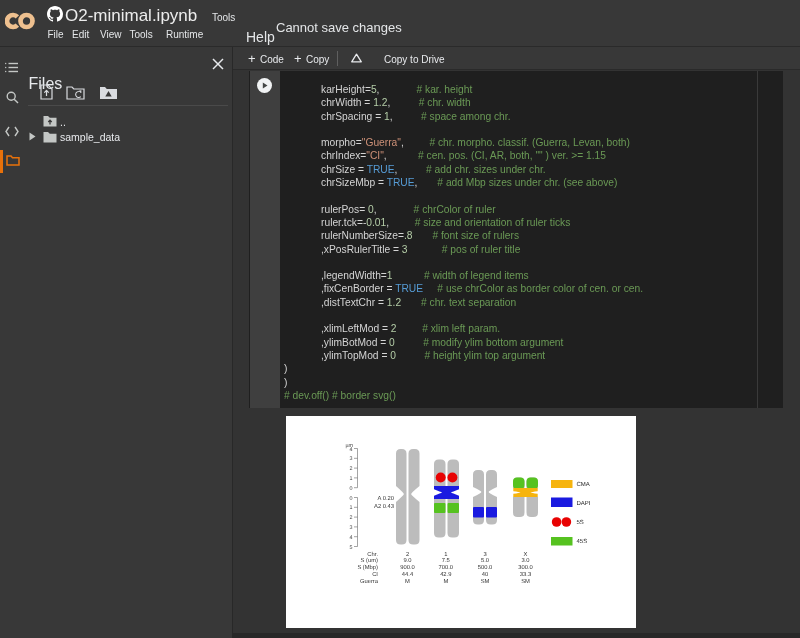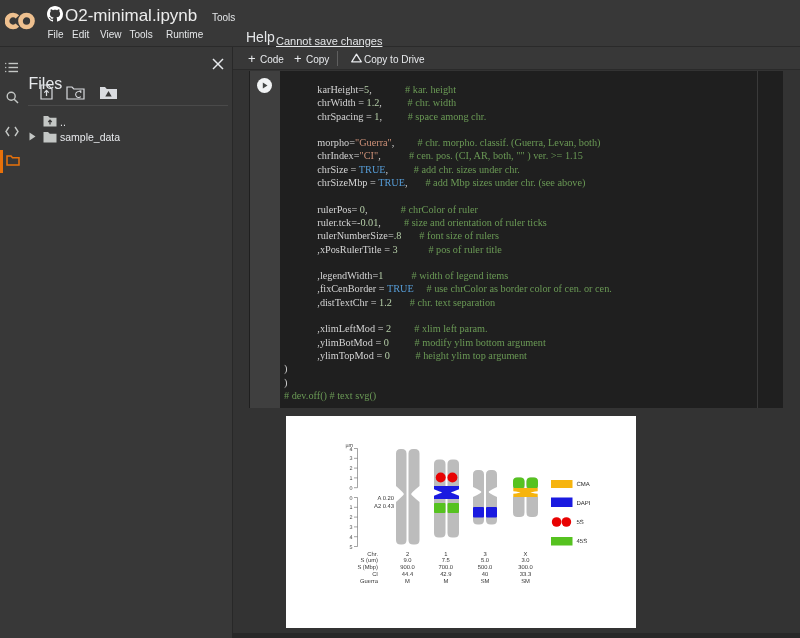--- a/index.html
+++ b/index.html
@@ -20,21 +20,21 @@
   </svg>
 <div class="abs" style="left:65px;top:6px;font-size:17px;color:#ececec">O2-minimal.ipynb</div>
 
 <div class="abs" style="left:47.5px;top:28.5px;font-size:10px;color:#e4e6e8">File</div>
 <div class="abs" style="left:72px;top:28.5px;font-size:10px;color:#e4e6e8">Edit</div>
 <div class="abs" style="left:100px;top:28.5px;font-size:10px;color:#e4e6e8">View</div>
 <div class="abs" style="left:129.5px;top:28.5px;font-size:10px;color:#e4e6e8">Tools</div>
 <div class="abs" style="left:166px;top:28.5px;font-size:10px;color:#e4e6e8">Runtime</div>
 <div class="abs" style="left:212px;top:12px;font-size:10px;color:#e4e6e8">Tools</div>
 <div class="abs" style="left:246px;top:28.5px;font-size:14px;color:#e4e6e8">Help</div>
-<div class="abs" style="left:276px;top:35px;font-size:11px;color:#e4e6e8;text-decoration:underline">Cannot save changes</div>
+<div class="abs" style="left:276px;top:20px;font-size:13px;color:#e4e6e8;">Cannot save changes</div>
 
 <div class="abs" style="left:0;top:47px;width:233px;height:591px;background:#383838;border-right:1px solid #282828"></div>
 
 <svg class="abs" style="left:5px;top:62px" width="13" height="11" viewBox="0 0 13 11" stroke="#c4c7c5" stroke-width="1.4">
  <line x1="0.7" y1="1.5" x2="0.7" y2="1.5" stroke-linecap="round"></line>
     <line x1="3.5" y1="1.5" x2="13" y2="1.5"></line>
  <line x1="0.7" y1="5.5" x2="0.7" y2="5.5" stroke-linecap="round"></line>
     <line x1="3.5" y1="5.5" x2="13" y2="5.5"></line>
  <line x1="0.7" y1="9.5" x2="0.7" y2="9.5" stroke-linecap="round"></line>
     <line x1="3.5" y1="9.5" x2="13" y2="9.5"></line>
@@ -90,30 +90,30 @@
 
 <div class="abs" style="left:233px;top:47px;width:567px;height:23px;background:#383838;border-bottom:1px solid #2a2a2a"></div>
 <div class="abs" style="left:248px;top:51px;font-size:13px;color:#e8eaed">+</div>
 <div class="abs" style="left:260px;top:53.5px;font-size:10px;color:#e8eaed">Code</div>
 <div class="abs" style="left:294px;top:51px;font-size:13px;color:#e8eaed">+</div>
 <div class="abs" style="left:306px;top:53.5px;font-size:10px;color:#e8eaed">Copy</div>
 <div class="abs" style="left:337px;top:51px;width:1px;height:15px;background:#5f5f5f"></div>
 <svg class="abs" style="left:351px;top:53px" width="11" height="10" viewBox="0 0 11 10">
  <path d="M5.5 1.2 L10.3 8.8 L0.7 8.8 Z" fill="none" stroke="#e8eaed" stroke-width="1.3" stroke-linejoin="round"></path>
 </svg>
-<div class="abs" style="left:364px;top:53.5px;font-size:10px;color:#e8eaed">Copy to Drive</div>
+<div class="abs" style="left:384px;top:53.5px;font-size:10px;color:#e8eaed">Copy to Drive</div>
 
 <div class="abs" style="left:249px;top:71px;width:534px;height:337px;background:#1f1f1f"></div>
 <div class="abs" style="left:250px;top:71px;width:30px;height:337px;background:#3f3f3f"></div>
 <div class="abs" style="left:757px;top:71px;width:1px;height:337px;background:#3a3a3a"></div>
 <svg class="abs" style="left:256.5px;top:78px" width="15" height="15" viewBox="0 0 16 16">
  <circle cx="8" cy="8" r="8" fill="#f1f3f4"></circle>
  <path d="M6.2 4.8 L11.2 8 L6.2 11.2 Z" fill="#444746"></path>
 </svg>
-<pre class="abs" style="left:284px;top:83px;width:498px;height:335px;overflow:hidden;font-family:Liberation Serif, serif;font-size:10.25px;line-height:13.3px;color:#d4d4d4">             karHeight=<span style="color:#b5cea8">5</span>,             <span style="color:#6a9955"># kar. height</span>
+<pre class="abs" style="left:284px;top:83px;width:498px;height:335px;overflow:hidden;font-family:Liberation Sans, sans-serif;font-size:10.25px;line-height:13.3px;color:#d4d4d4">             karHeight=<span style="color:#b5cea8">5</span>,             <span style="color:#6a9955"># kar. height</span>
              chrWidth = <span style="color:#b5cea8">1.2</span>,          <span style="color:#6a9955"># chr. width</span>
              chrSpacing = <span style="color:#b5cea8">1</span>,          <span style="color:#6a9955"># space among chr.</span>
 
              morpho=<span style="color:#ce9178">"Guerra"</span>,         <span style="color:#6a9955"># chr. morpho. classif. (Guerra, Levan, both)</span>
              chrIndex=<span style="color:#ce9178">"CI"</span>,           <span style="color:#6a9955"># cen. pos. (CI, AR, both, "" ) ver. &gt;= 1.15</span>
              chrSize = <span style="color:#569cd6">TRUE</span>,          <span style="color:#6a9955"># add chr. sizes under chr.</span>
              chrSizeMbp = <span style="color:#569cd6">TRUE</span>,       <span style="color:#6a9955"># add Mbp sizes under chr. (see above)</span>
 
              rulerPos= <span style="color:#b5cea8">0</span>,             <span style="color:#6a9955"># chrColor of ruler</span>
              ruler.tck=-<span style="color:#b5cea8">0.01</span>,         <span style="color:#6a9955"># size and orientation of ruler ticks</span>
@@ -122,21 +122,21 @@
 
              ,legendWidth=<span style="color:#b5cea8">1</span>           <span style="color:#6a9955"># width of legend items</span>
              ,fixCenBorder = <span style="color:#569cd6">TRUE</span>     <span style="color:#6a9955"># use chrColor as border color of cen. or cen.</span>
              ,distTextChr = <span style="color:#b5cea8">1.2</span>       <span style="color:#6a9955"># chr. text separation</span>
 
              ,xlimLeftMod = <span style="color:#b5cea8">2</span>         <span style="color:#6a9955"># xlim left param.</span>
              ,ylimBotMod = <span style="color:#b5cea8">0</span>          <span style="color:#6a9955"># modify ylim bottom argument</span>
              ,ylimTopMod = <span style="color:#b5cea8">0</span>          <span style="color:#6a9955"># height ylim top argument</span>
 )
 )
-<span style="color:#6a9955"># dev.off() # text svg()</span></pre>
+<span style="color:#6a9955"># dev.off() # border svg()</span></pre>
 
 <div class="abs" style="left:286px;top:416px;width:350px;height:212px;background:#ffffff"></div>
 <svg class="abs" style="left:286px;top:416px" width="350" height="212" viewBox="0 0 350 212" font-family="Liberation Sans,sans-serif" text-rendering="geometricPrecision">
 <line x1="71.5" y1="32.5" x2="71.5" y2="71.7" stroke="#666" stroke-width="0.6"></line>
 <line x1="71.5" y1="81.5" x2="71.5" y2="130.5" stroke="#666" stroke-width="0.6"></line>
 <line x1="68.0" y1="32.5" x2="71.5" y2="32.5" stroke="#666" stroke-width="0.6"></line>
 <text x="66.5" y="34.5" font-size="5.4" fill="#444" text-anchor="end">4</text>
 <line x1="68.0" y1="42.3" x2="71.5" y2="42.3" stroke="#666" stroke-width="0.6"></line>
 <text x="66.5" y="44.3" font-size="5.4" fill="#444" text-anchor="end">3</text>
 <line x1="68.0" y1="52.1" x2="71.5" y2="52.1" stroke="#666" stroke-width="0.6"></line>

